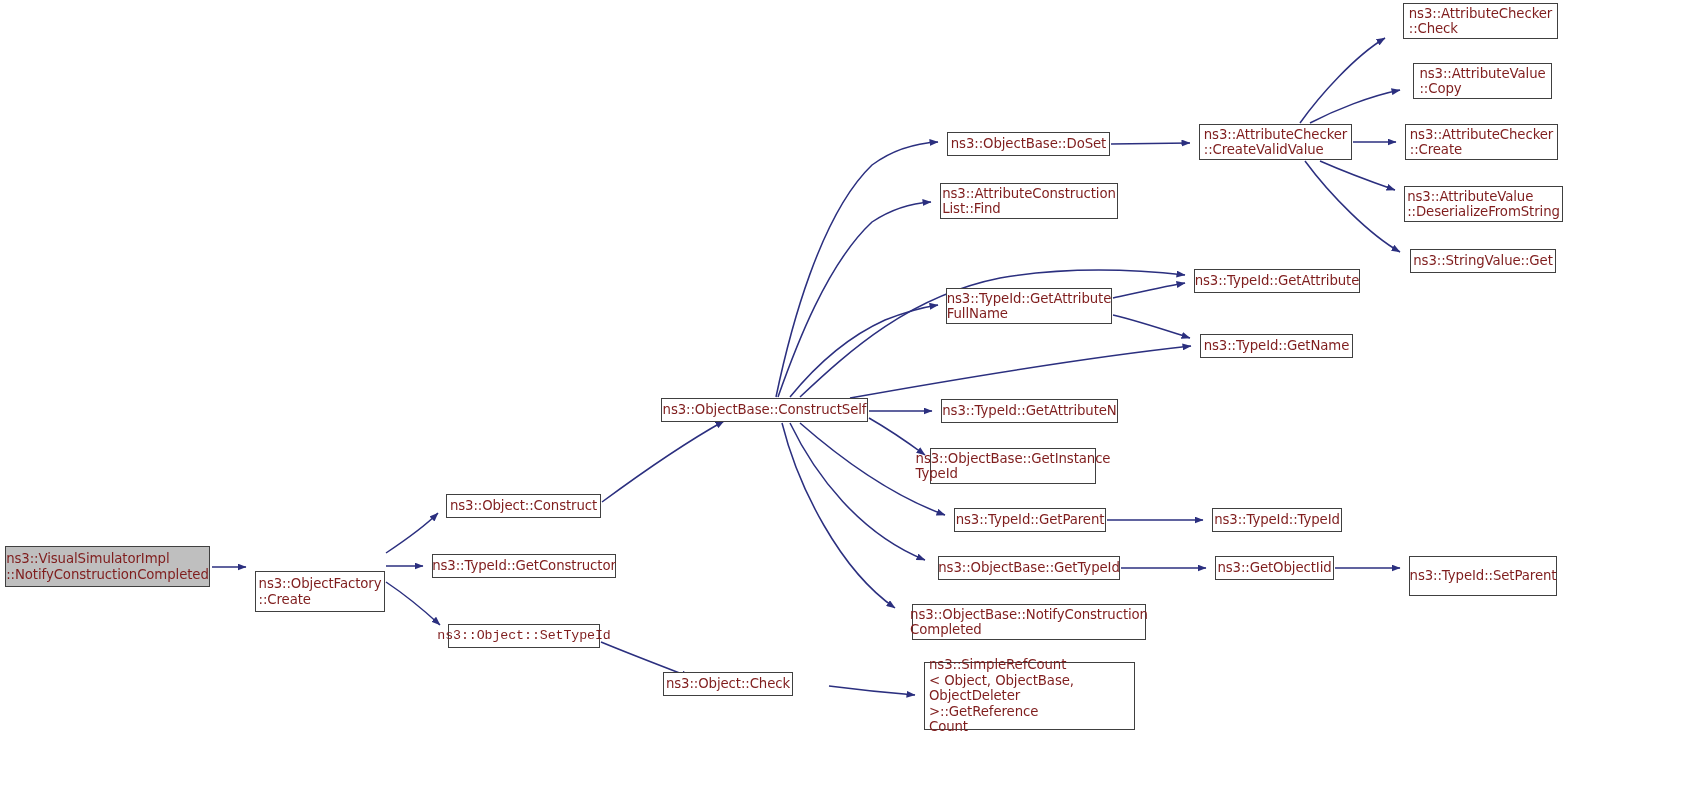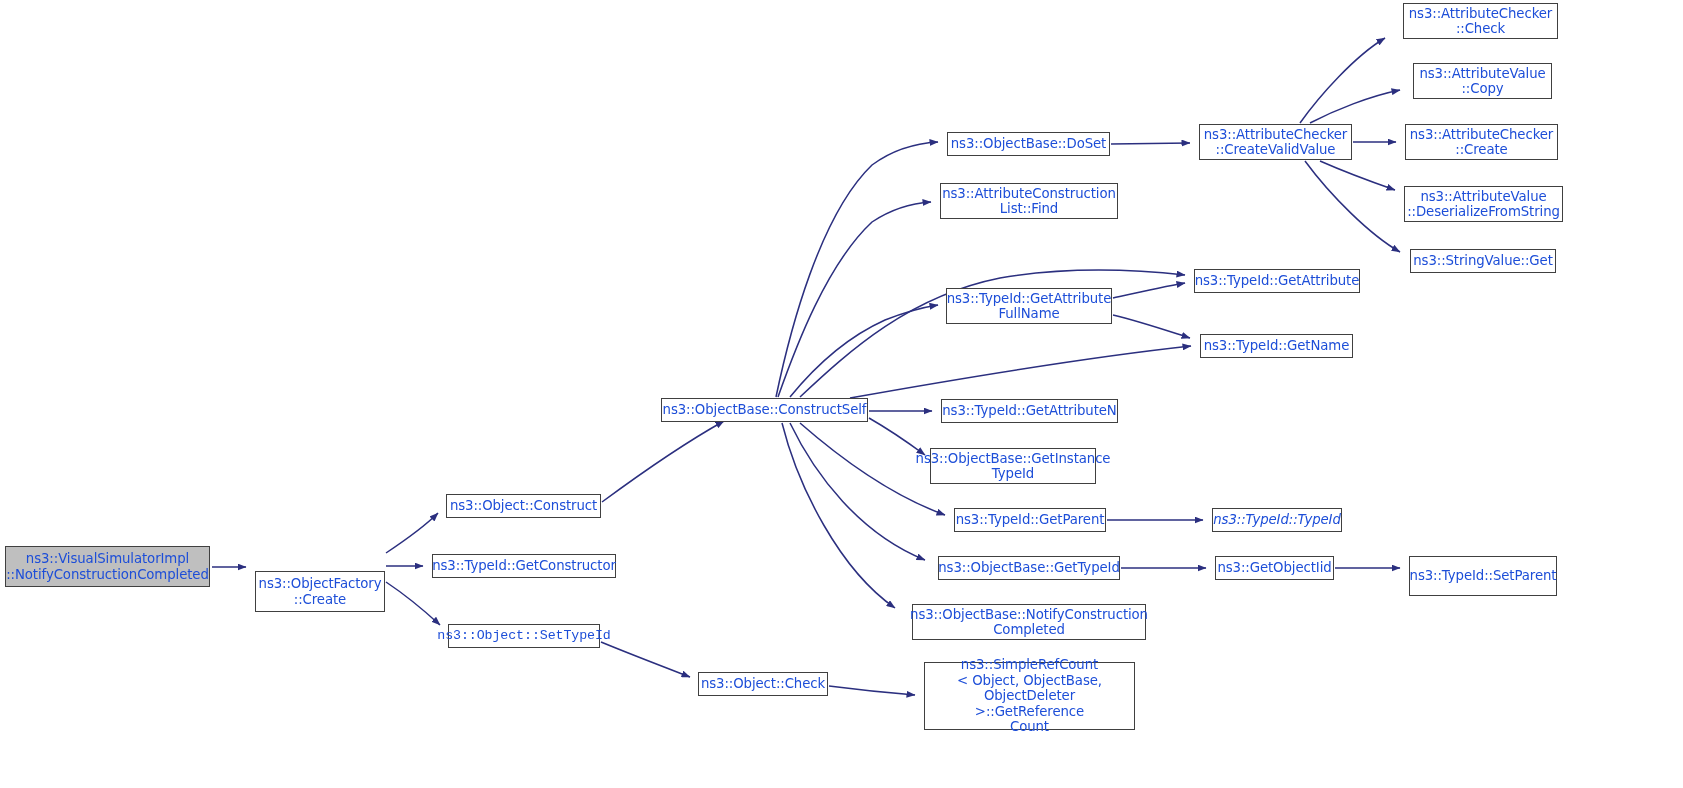--- a/index.html
+++ b/index.html
@@ -24,25 +24,25 @@
     top: 0;
     width: 1683px;
     height: 788px;
     pointer-events: none;
   }
   .node {
     position: absolute;
     box-sizing: border-box;
     border: 1.4px solid #404040;
     background: #ffffff;
-    color: #1d4ed8;
+    color: #7f1d1d;
     display: flex;
     align-items: center;
     justify-content: center;
-    text-align: center;
+    text-align: left;
     font-size: 13.3px;
     line-height: 15.5px;
     letter-spacing: -0.1px;
     white-space: pre-line;
     padding: 8px 4px;
   }
   .node.root {
     background: #bfbfbf;
     border-color: #404040;
   }
@@ -92,21 +92,21 @@
 
   <div id="nodes">
       <div class="node root" style="left: 5px; top: 546px; width: 205px; height: 41px;">ns3::VisualSimulatorImpl
 ::NotifyConstructionCompleted</div>
       <div class="node" style="left: 255px; top: 546px; width: 130px; height: 41px; margin-top: 25px;">ns3::ObjectFactory
 ::Create</div>
       <div class="node" style="left: 446px; top: 494px; width: 155px; height: 24px;">ns3::Object::Construct</div>
       <div class="node" style="left: 432px; top: 554px; width: 184px; height: 24px;">ns3::TypeId::GetConstructor</div>
       <div class="node" style="left: 448px; top: 624px; width: 152px; height: 24px; font-family: Liberation Mono, monospace;">ns3::Object::SetTypeId</div>
       <div class="node" style="left: 661px; top: 398px; width: 207px; height: 24px;">ns3::ObjectBase::ConstructSelf</div>
-      <div class="node" style="left: 698px; top: 672px; width: 130px; height: 24px;">ns3::Object::Check</div>
+      <div class="node" style="left: 663px; top: 672px; width: 130px; height: 24px;">ns3::Object::Check</div>
       <div class="node" style="left: 947px; top: 132px; width: 163px; height: 24px;">ns3::ObjectBase::DoSet</div>
       <div class="node" style="left: 940px; top: 183px; width: 178px; height: 36px;">ns3::AttributeConstruction
 List::Find</div>
       <div class="node" style="left: 946px; top: 288px; width: 166px; height: 36px;">ns3::TypeId::GetAttribute
 FullName</div>
       <div class="node" style="left: 1194px; top: 269px; width: 166px; height: 24px;">ns3::TypeId::GetAttribute</div>
       <div class="node" style="left: 1200px; top: 334px; width: 153px; height: 24px;">ns3::TypeId::GetName</div>
       <div class="node" style="left: 941px; top: 399px; width: 177px; height: 24px;">ns3::TypeId::GetAttributeN</div>
       <div class="node" style="left: 930px; top: 448px; width: 166px; height: 36px;">ns3::ObjectBase::GetInstance
 TypeId</div>
@@ -122,18 +122,18 @@
 ::CreateValidValue</div>
       <div class="node" style="left: 1403px; top: 3px; width: 155px; height: 36px;">ns3::AttributeChecker
 ::Check</div>
       <div class="node" style="left: 1413px; top: 63px; width: 139px; height: 36px;">ns3::AttributeValue
 ::Copy</div>
       <div class="node" style="left: 1405px; top: 124px; width: 153px; height: 36px;">ns3::AttributeChecker
 ::Create</div>
       <div class="node" style="left: 1404px; top: 186px; width: 159px; height: 36px;">ns3::AttributeValue
 ::DeserializeFromString</div>
       <div class="node" style="left: 1410px; top: 249px; width: 146px; height: 24px;">ns3::StringValue::Get</div>
-      <div class="node" style="left: 1212px; top: 508px; width: 130px; height: 24px; font-style: italic;">ns3::TypeId::TypeId</div>
+      <div class="node" style="left: 1212px; top: 508px; width: 130px; height: 24px;">ns3::TypeId::TypeId</div>
       <div class="node" style="left: 1215px; top: 556px; width: 119px; height: 24px;">ns3::GetObjectIid</div>
       <div class="node" style="left: 1409px; top: 556px; width: 148px; height: 40px;">ns3::TypeId::SetParent</div>
     </div>
 
 </div>
 
 </body></html>

